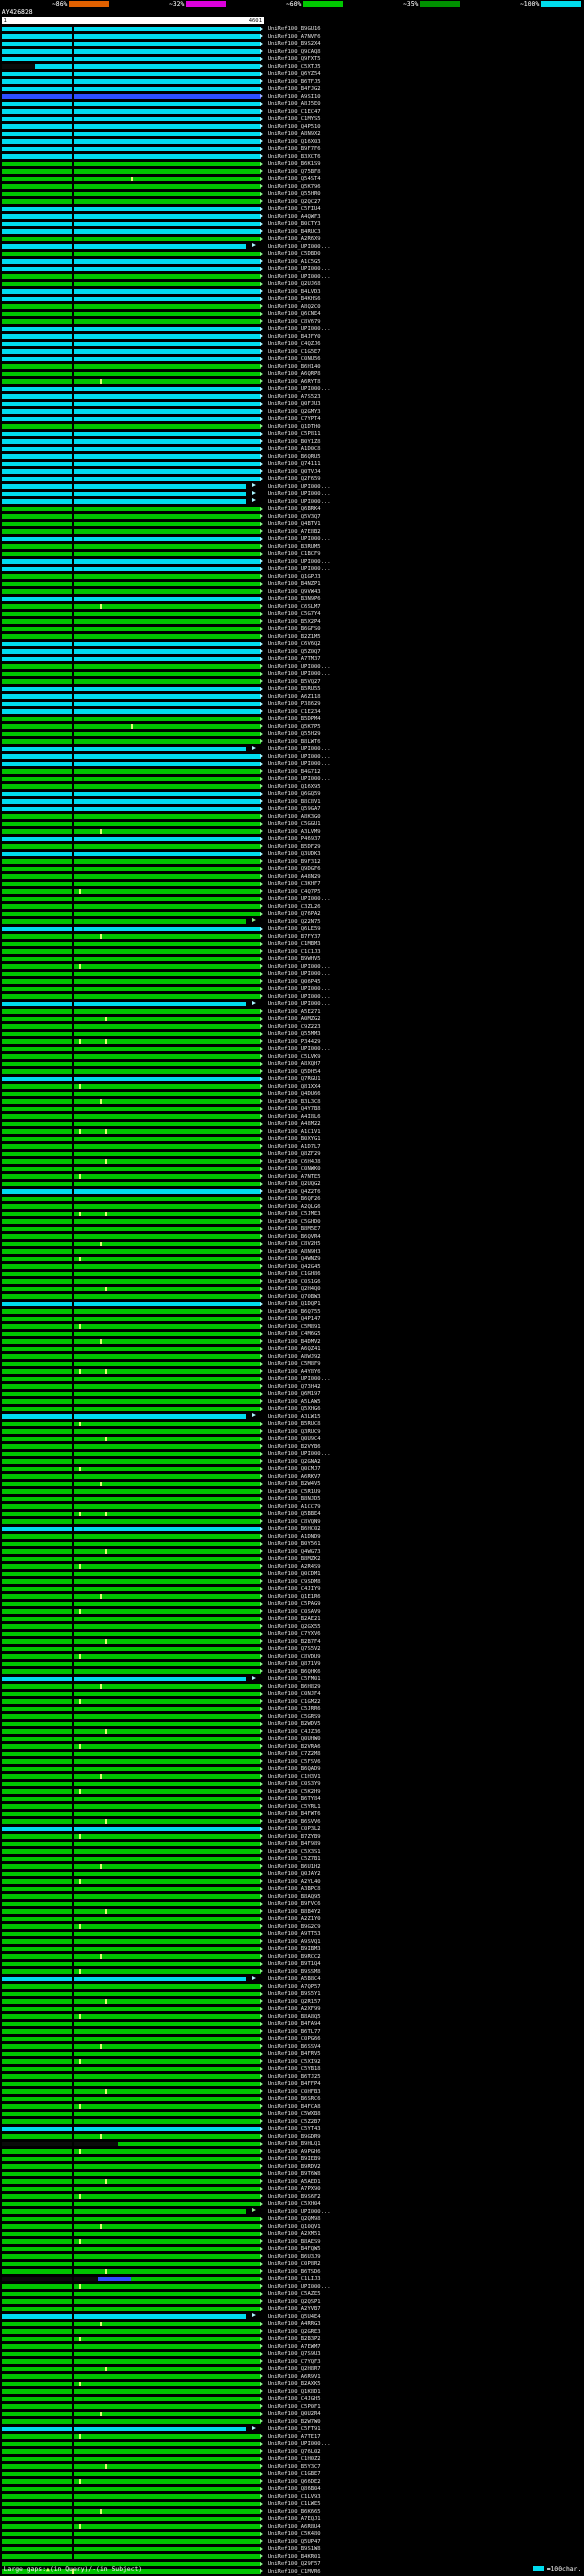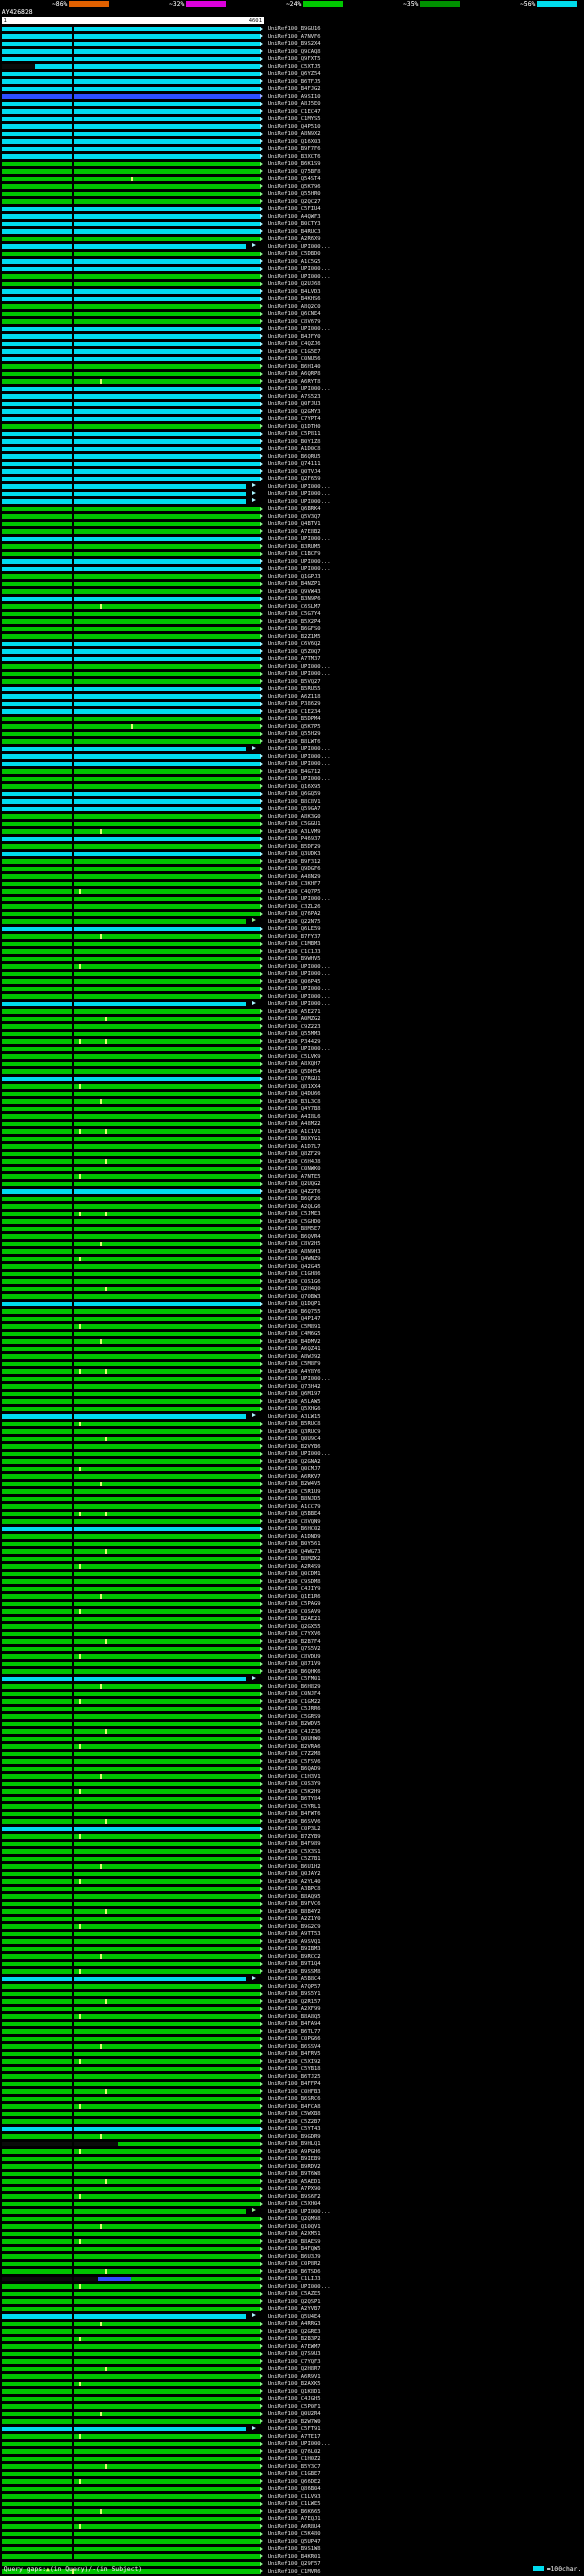--- a/index.html
+++ b/index.html
@@ -44,29 +44,29 @@
   <div class="keybar" id="key">
       <div class="kitem" style="left: 52px;">
         <span class="klab">~86%</span>
         <span class="ksw" style="background: rgb(224, 96, 0);"></span>
       </div>
       <div class="kitem" style="left: 169px;">
         <span class="klab">~32%</span>
         <span class="ksw" style="background: rgb(220, 0, 220);"></span>
       </div>
       <div class="kitem" style="left: 286px;">
-        <span class="klab">~24%</span>
+        <span class="klab">~60%</span>
         <span class="ksw" style="background: rgb(0, 200, 0);"></span>
       </div>
       <div class="kitem" style="left: 403px;">
         <span class="klab">~35%</span>
         <span class="ksw" style="background: rgb(0, 144, 0);"></span>
       </div>
       <div class="kitem" style="left: 520px;">
-        <span class="klab">~56%</span>
+        <span class="klab">~100%</span>
         <span class="ksw" style="background: rgb(0, 220, 236);"></span>
       </div>
     </div>
 
   <div class="qtitle">AY426828</div>
 
   <div class="ruler">
     <span>1</span>
     <span>4601</span>
   </div>
@@ -2649,21 +2649,21 @@
           <div class="tip" style="border-left-color: rgb(140, 240, 140); left: 260px;"></div>
         </div>
         <div class="lbl">UniRef100_C1MVR6</div>
       </div>
     </div>
 
   <div class="gapcol"></div>
 
   <div class="footer">
     <div class="ftext">
-      <span>Query gaps:</span><span class="ftri">▲</span><span>(in Query)/-(in Subject)</span>
+      <span>Large gaps:</span><span class="ftri">▲</span><span>(in Query)/-(in Subject)</span>
     </div>
     <div class="fright">
       <span class="fswatch"></span>
       <span class="ftext">=100char.</span>
     </div>
   </div>
 
 </div>
 
 

